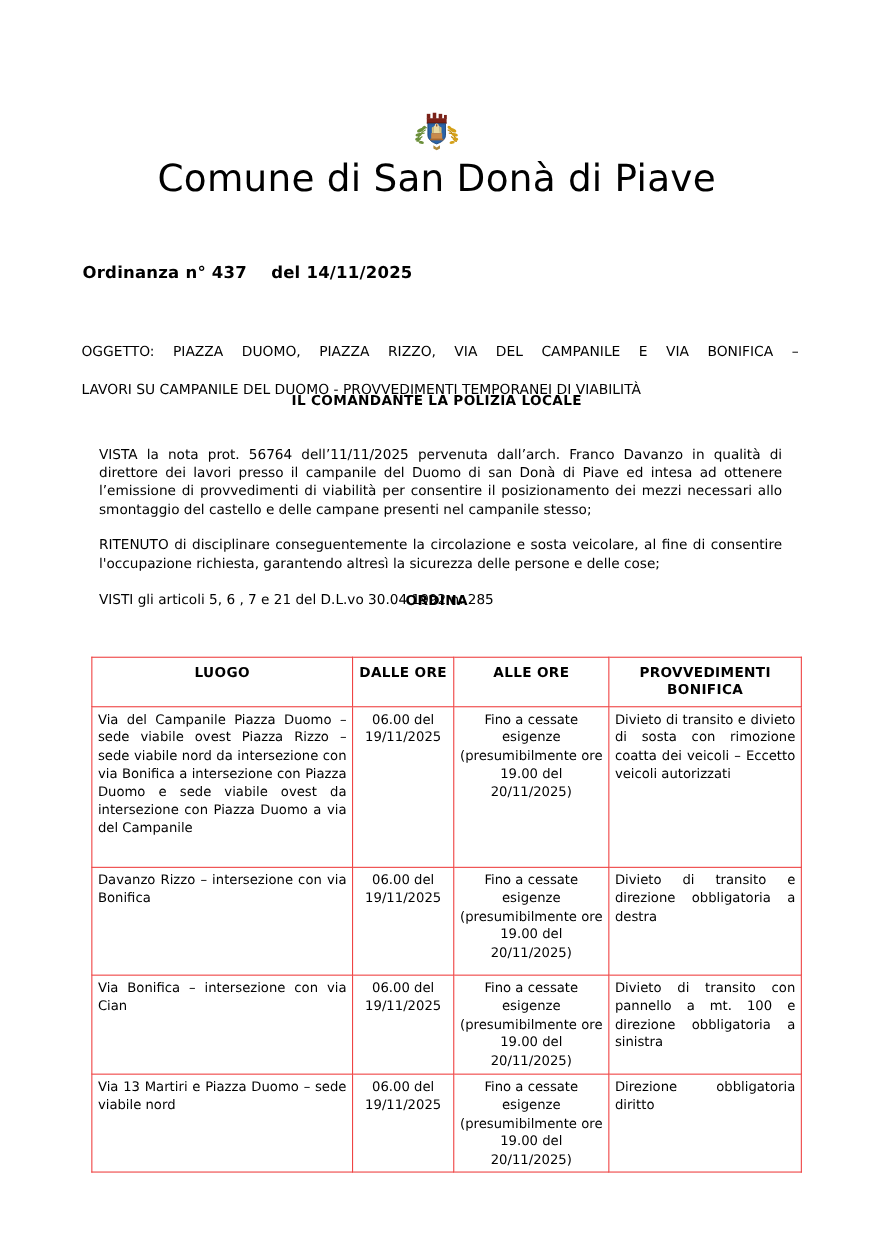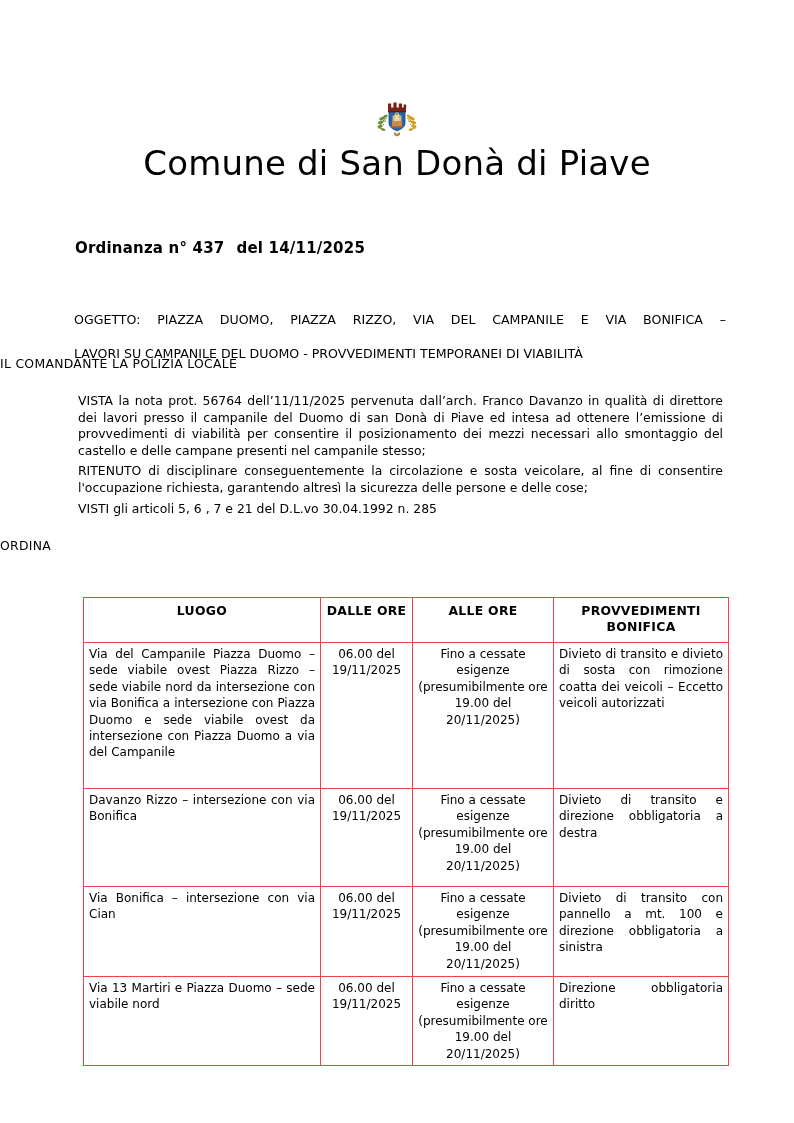--- a/index.html
+++ b/index.html
@@ -56,21 +56,21 @@
   .ord-line {
     position: absolute;
     left: 75px;
     top: 239px;
     font-family: "DejaVu Sans", sans-serif;
     font-size: 15px;
     font-weight: 700;
     letter-spacing: 0.2px;
   }
   .ord-line .ord-date {
-    margin-left: 12px;
+    margin-left: 22px;
     font-weight: 700;
   }
 
   
   .oggetto {
     position: absolute;
     left: 74px;
     top: 311px;
     width: 652px;
     font-family: "DejaVu Sans", sans-serif;
@@ -87,39 +87,40 @@
     content: "";
     display: inline-block;
     width: 100%;
   }
 
   
   .center-bold {
     position: absolute;
     left: 0;
     width: 794px;
-    font-family: "DejaVu Sans", sans-serif;
-    font-weight: 400;
+    text-align: center;
+    font-family: "DejaVu Sans", sans-serif;
+    font-weight: 700;
     letter-spacing: 0.3px;
   }
   .comandante { top: 356px; font-size: 12.4px; }
   .ordina { top: 538px; font-size: 12.4px; }
 
   
   .body-block {
     position: absolute;
     left: 74px;
     width: 653px;
     font-family: "DejaVu Sans", sans-serif;
     font-size: 12.4px;
     line-height: 16.6px;
   }
   .vista-block { top: 389px; }
   .vista-block p {
-    margin: 4px;
+    margin: 16px;
     text-align: justify;
     text-justify: inter-word;
   }
   .vista-block p.nojust { text-align: left; }
 
   .intro-line {
     position: absolute;
     left: 74px;
     top: 566px;
     width: 653px;

